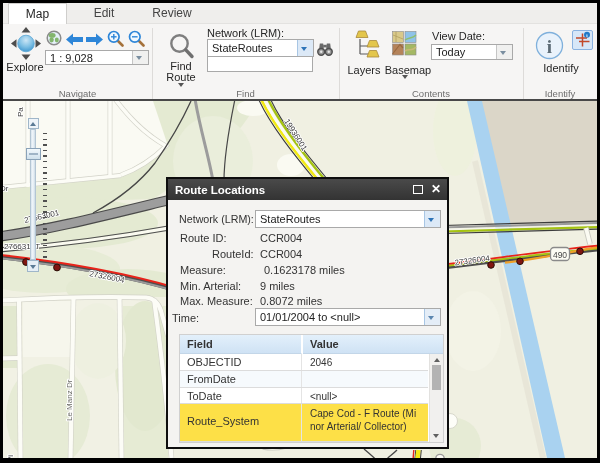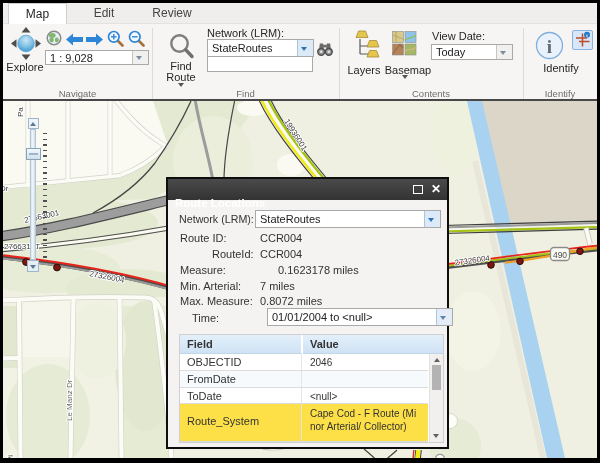--- a/index.html
+++ b/index.html
@@ -299,43 +299,43 @@
     <div class="abs" style="left:22.5px;top:145px;width:15px;height:12px;background:linear-gradient(#f2f8fc,#cfe0ec);border:1px solid #8aa2b8;box-sizing:border-box;">
       <div style="margin:4px 2px 0;height:1.5px;background:#9fb4c6;"></div>
     </div>
     <div class="abs" style="left:23.5px;top:257px;width:12px;height:12px;background:#e6eef5;border:1px solid #9fb6c9;box-sizing:border-box;">
       <div style="margin:3.5px auto 0;width:0;height:0;border-left:3px solid transparent;border-right:3px solid transparent;border-top:4px solid #5a7a95;"></div>
     </div>
   </div>
   <div id="popup">
     <div class="abs" style="left:163px;top:174px;width:283px;height:272px;background:#f4f3f1;border:2px solid #0e0e0e;box-sizing:border-box;">
       <div class="abs" style="left:0;top:0;right:0;height:21px;background:linear-gradient(#4a4a4a,#333333);">
-        <div class="abs" style="left:7px;top:18px;font-size:11.5px;font-weight:bold;color:#fff;">Route Locations</div>
+        <div class="abs" style="left:7px;top:5px;font-size:11.5px;font-weight:bold;color:#fff;">Route Locations</div>
         <div class="abs" style="right:24px;top:5.5px;width:8px;height:7px;border:1.6px solid #fff;"></div>
         <div class="abs" style="right:6px;top:2.5px;color:#fff;font-size:12px;font-weight:bold;">✕</div>
       </div>
       <div class="abs plabel" style="left:11px;top:34px;font-size:10.7px;">Network (LRM):</div>
       <div class="combo" style="left:87px;top:31px;width:186px;height:18px;">
         <div class="ctext" style="font-size:11px;">StateRoutes</div>
         <div class="cbtn cbtn-blue">
             <div class="dar" style="left:3px;top:7px;border-top-color:#2e74b8;"></div>
           </div>
       </div>
       <div class="abs plabel" style="left:12px;top:53px;">Route ID:</div>
         <div class="abs plabel" style="left:92px;top:53px;">CCR004</div>
       <div class="abs plabel" style="left:12px;top:69px;padding-left:32px;">RouteId:</div>
         <div class="abs plabel" style="left:92px;top:69px;">CCR004</div>
       <div class="abs plabel" style="left:12px;top:85px;">Measure:</div>
-        <div class="abs plabel" style="left:110px;top:85px;">0.1623178 miles</div>
+        <div class="abs plabel" style="left:96px;top:85px;">0.1623178 miles</div>
       <div class="abs plabel" style="left:12px;top:101px;">Min. Arterial:</div>
-        <div class="abs plabel" style="left:92px;top:101px;">7 miles</div>
+        <div class="abs plabel" style="left:92px;top:101px;">9 miles</div>
       <div class="abs plabel" style="left:12px;top:116px;">Max. Measure:</div>
         <div class="abs plabel" style="left:92px;top:116px;">0.8072 miles</div>
-      <div class="abs plabel" style="left:24px;top:133px;">Time:</div>
-      <div class="combo" style="left:87px;top:129px;width:186px;height:18px;margin-left:12px;">
+      <div class="abs plabel" style="left:4px;top:133px;">Time:</div>
+      <div class="combo" style="left:87px;top:129px;width:186px;height:18px;">
         <div class="ctext" style="font-size:11px;">01/01/2004 to &lt;null&gt;</div>
         <div class="cbtn cbtn-blue" style="background:#e4edf7;">
             <div class="dar" style="left:3px;top:7px;border-top-color:#5b86b0;"></div>
           </div>
       </div>
 
       <div class="abs" style="left:11px;top:155px;width:265px;height:109px;background:#fff;border:1px solid #d0d0d0;box-sizing:border-box;">
         <div class="abs" style="left:0;top:0;width:122px;height:19px;background:linear-gradient(#e3f0fb,#cfe2f4);border-right:1px solid #fff;border-bottom:1px solid #c3d6e8;box-sizing:border-box;">
           <div style="margin:3px 0 0 7px;font-size:11px;font-weight:bold;color:#333;">Field</div>
         </div>

